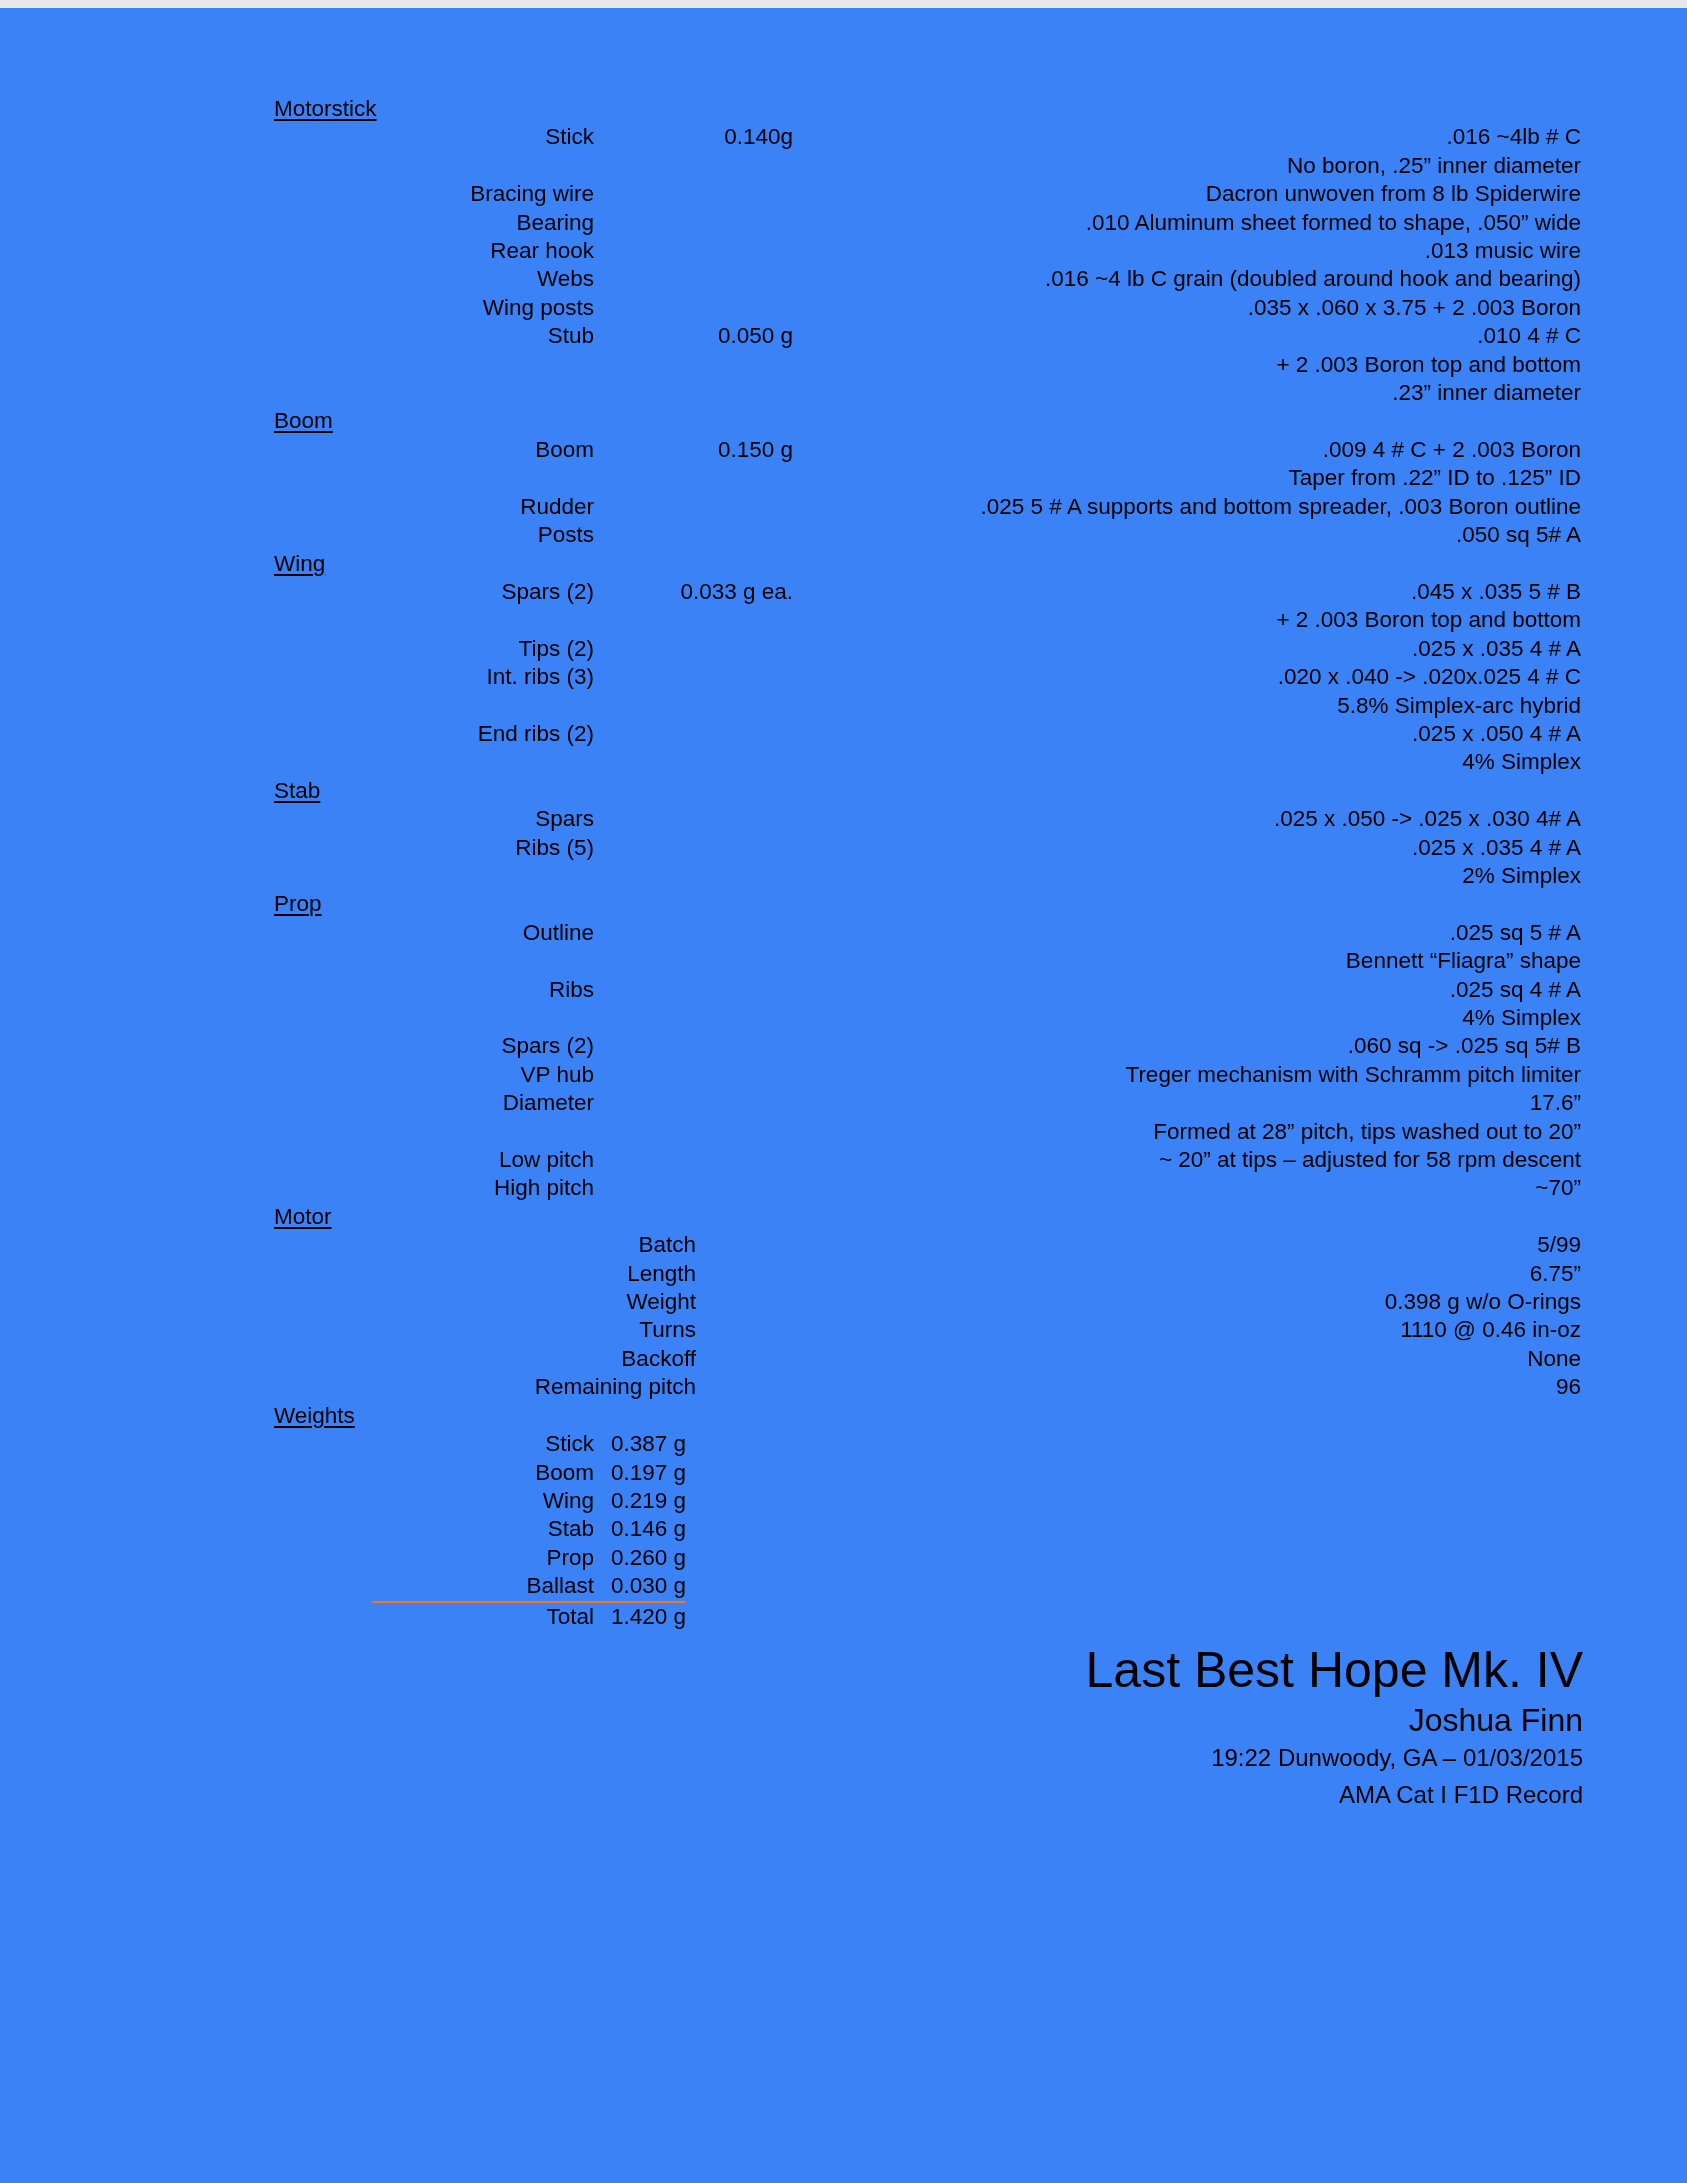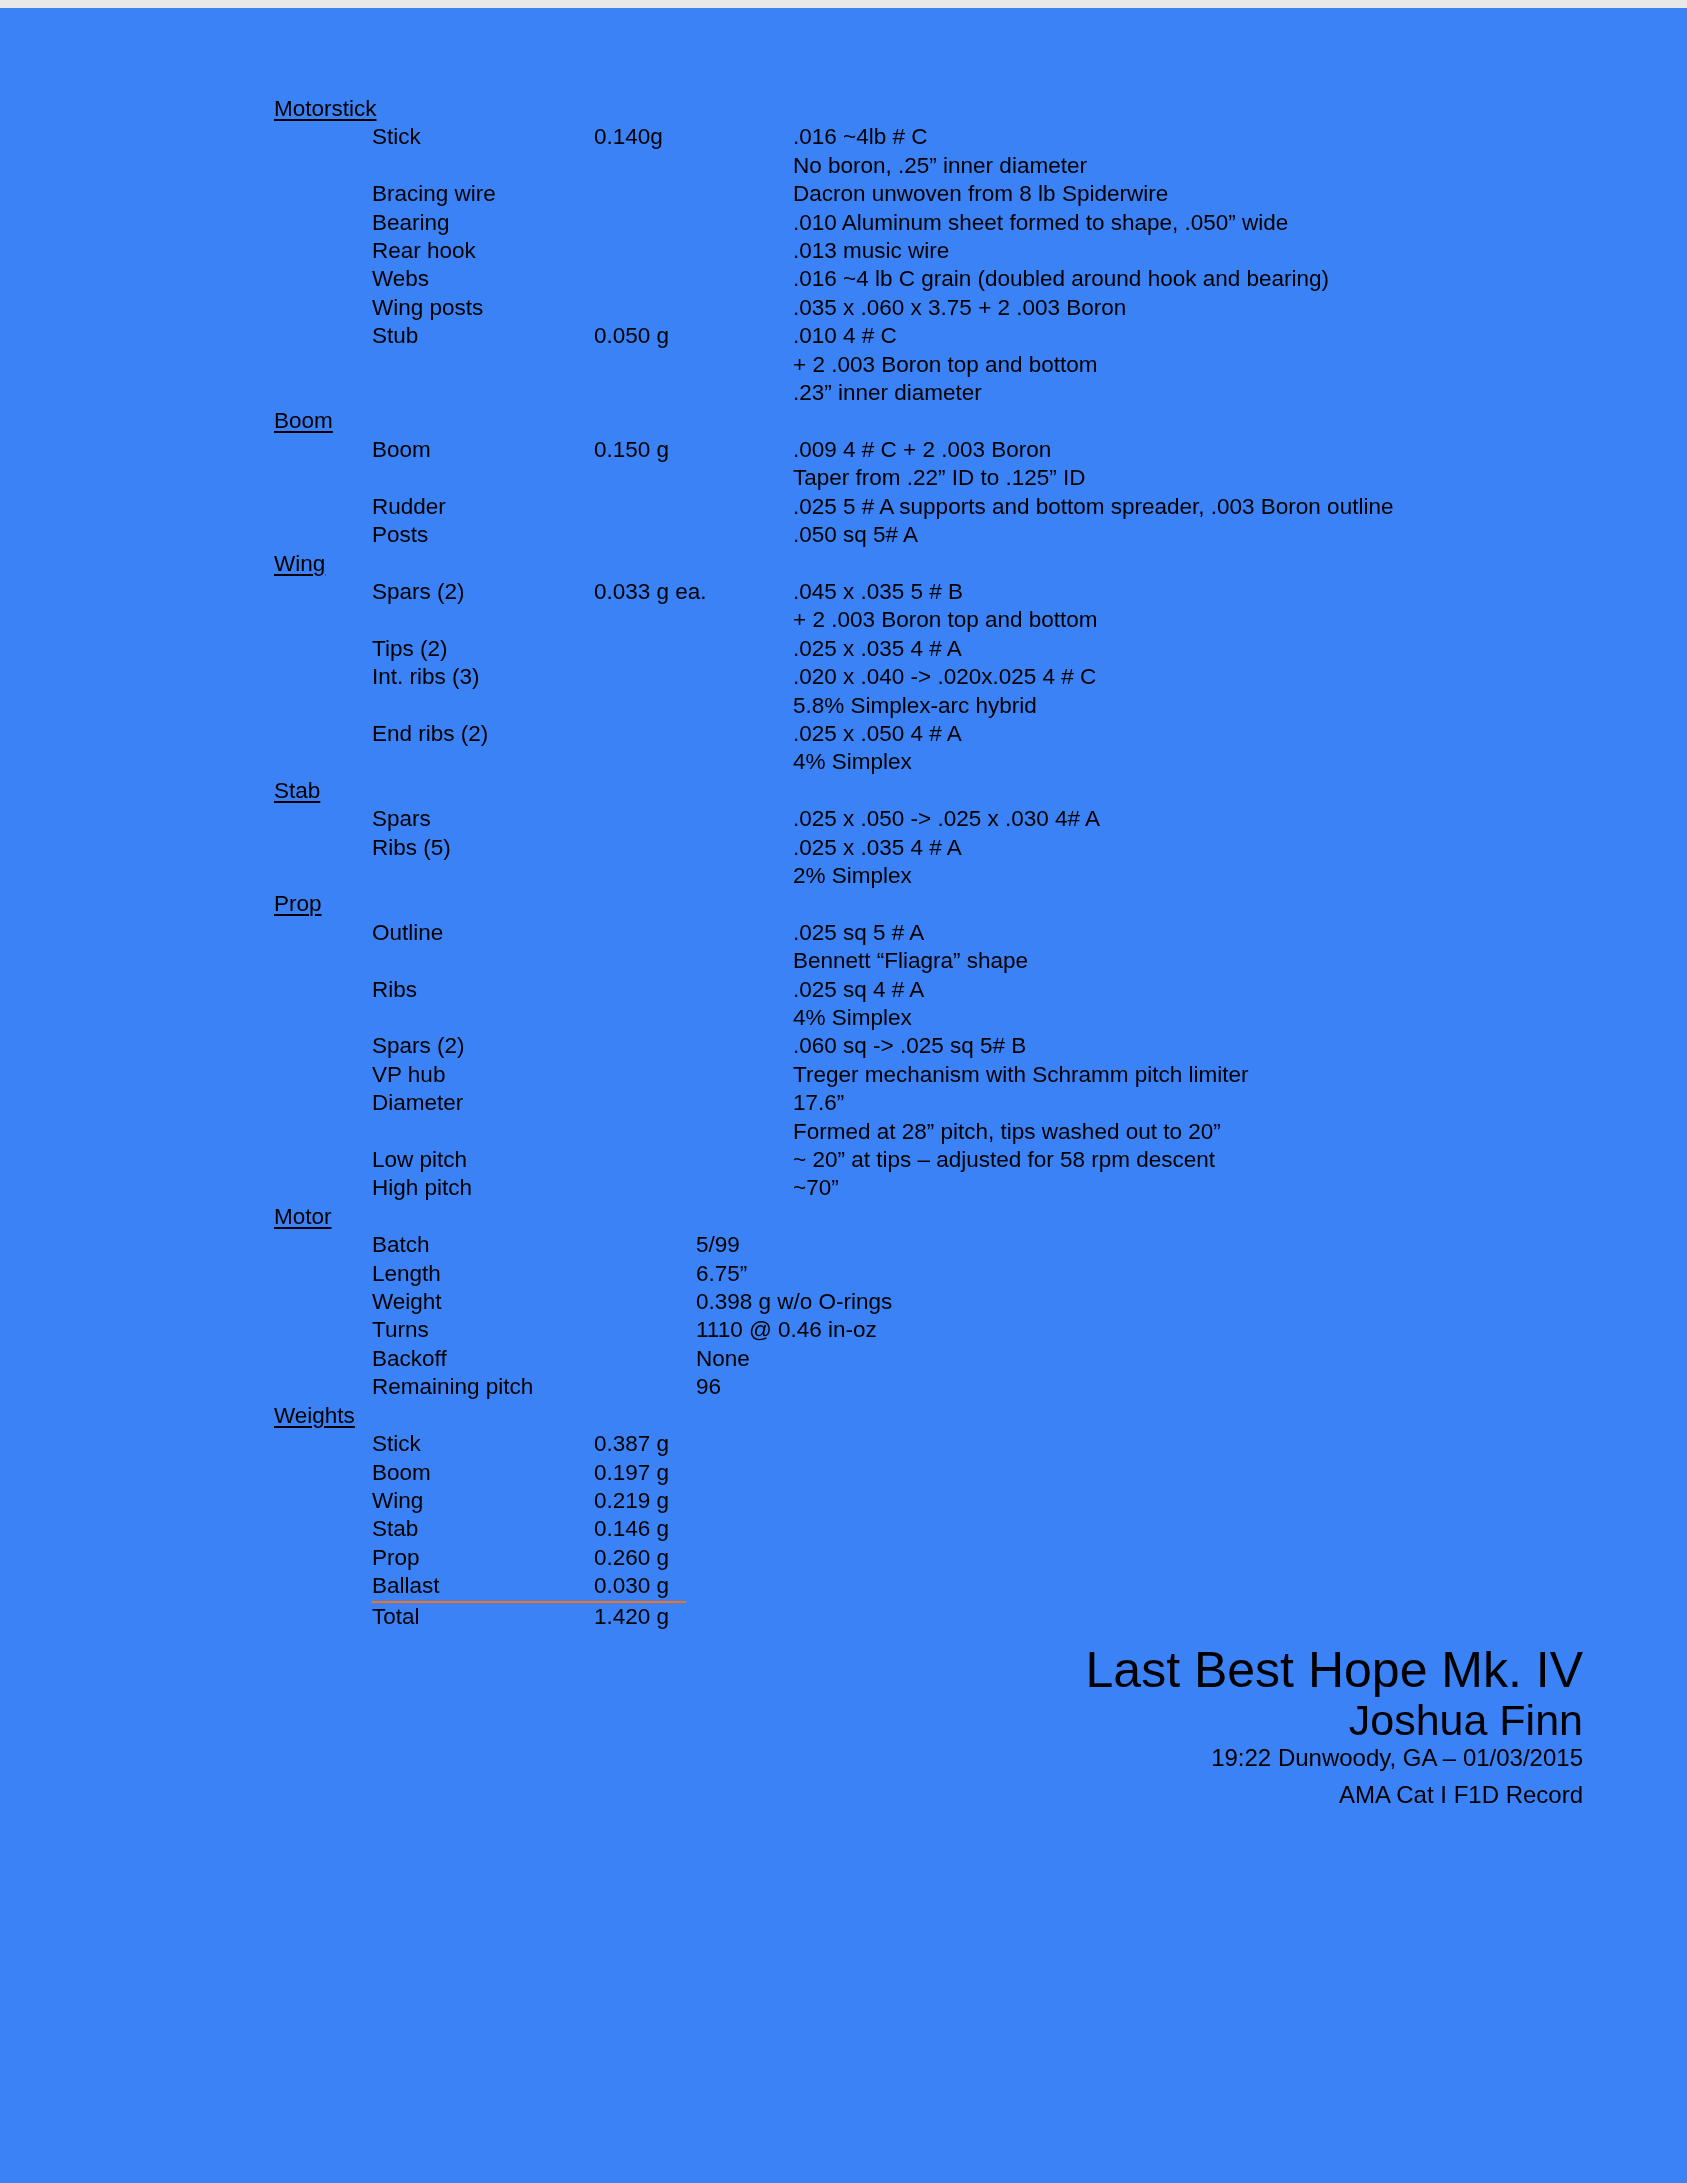--- a/index.html
+++ b/index.html
@@ -19,21 +19,21 @@
     line-height: 28.4px;
     overflow: hidden;
     box-sizing: border-box;
     padding: 87px 106px 0 274px;
   }
   .section-header .section-title-text {
     text-decoration: underline;
     text-decoration-thickness: 2px;
     text-underline-offset: 3.3px;
   }
-  .section-rows { margin-left: 98px; }
+  .section-rows { margin-left: 98px; text-align: right; }
   .row.std {
     display: grid;
     grid-template-columns: 222px 199px 1fr;
   }
   .row.motor {
     display: grid;
     grid-template-columns: 324px 1fr;
   }
   .row.weights {
     display: grid;
@@ -46,21 +46,21 @@
   .title-block {
     margin-top: 9.3px;
     width: 1309px;
     text-align: right;
   }
   .main-title {
     font-size: 50px;
     line-height: 61px;
   }
   .author-line {
-    font-size: 43px;
+    font-size: 32px;
     line-height: 38px;
   }
   .event-line, .record-line {
     font-size: 24px;
     line-height: 37px;
   }
 </style>
 </head>
 <body>
 

